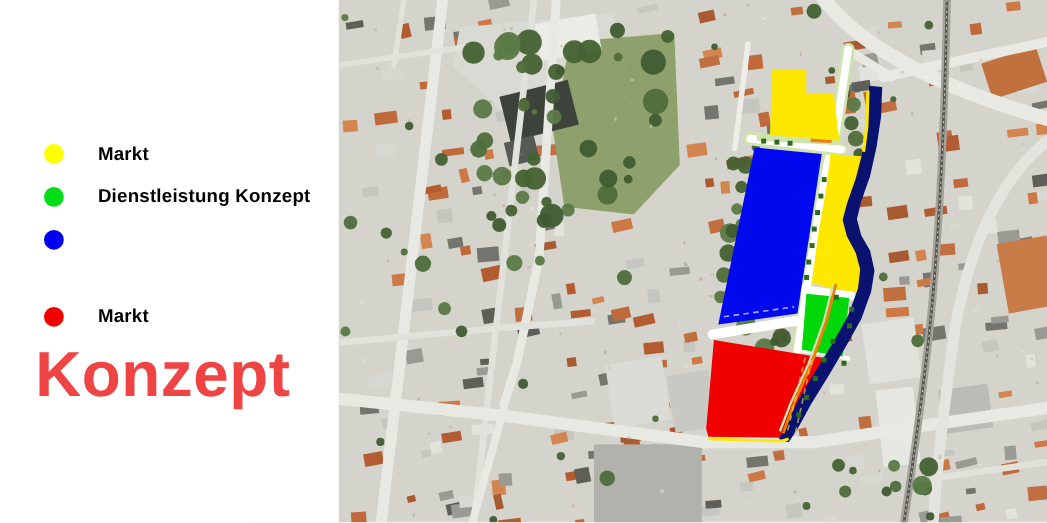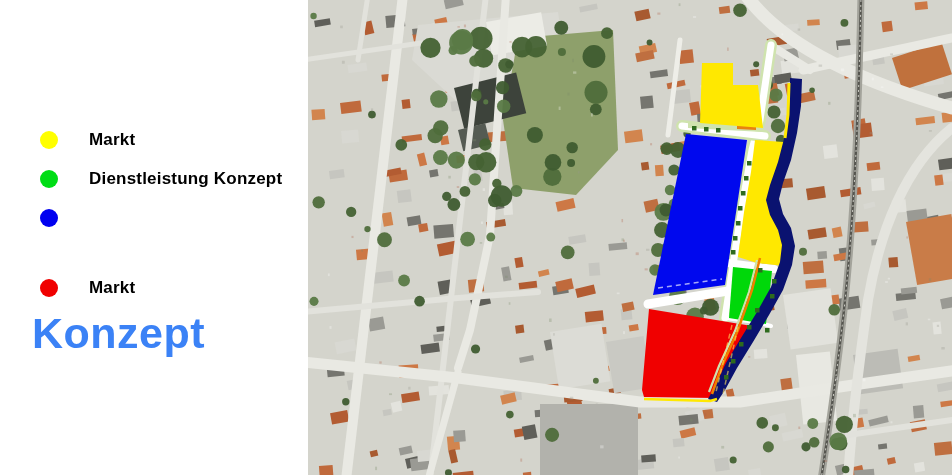--- a/index.html
+++ b/index.html
@@ -5,21 +5,21 @@
   html,body{margin:0;padding:0;background:#ffffff;}
   .slide{
     position:relative; width:952px; height:475px; background:#ffffff;
     overflow:hidden; font-family:"Liberation Sans","DejaVu Sans",sans-serif;
   }
   .legend-row{position:absolute; left:40px; display:flex; align-items:center; height:19px;}
   .legend-dot{width:18px; height:18px; border-radius:50%; flex:0 0 18px;}
   .legend-label{margin-left:31px; font-size:17px; font-weight:bold; color:#000; white-space:nowrap; letter-spacing:0.2px;}
   .page-title{
     position:absolute; left:32px; top:312px; margin:0;
-    font-size:43px; font-weight:bold; color:#3b82f6; letter-spacing:0.5px; line-height:1;
+    font-size:58px; font-weight:bold; color:#ef4444; letter-spacing:0.5px; line-height:1;
   }
   .map-wrap{position:absolute; left:308px; top:0; width:644px; height:475px; background:#d4d4cc;}
   svg{display:block;}
 </style>
 </head>
 <body>
 
 <div class="slide">
 
   <div id="legend">

